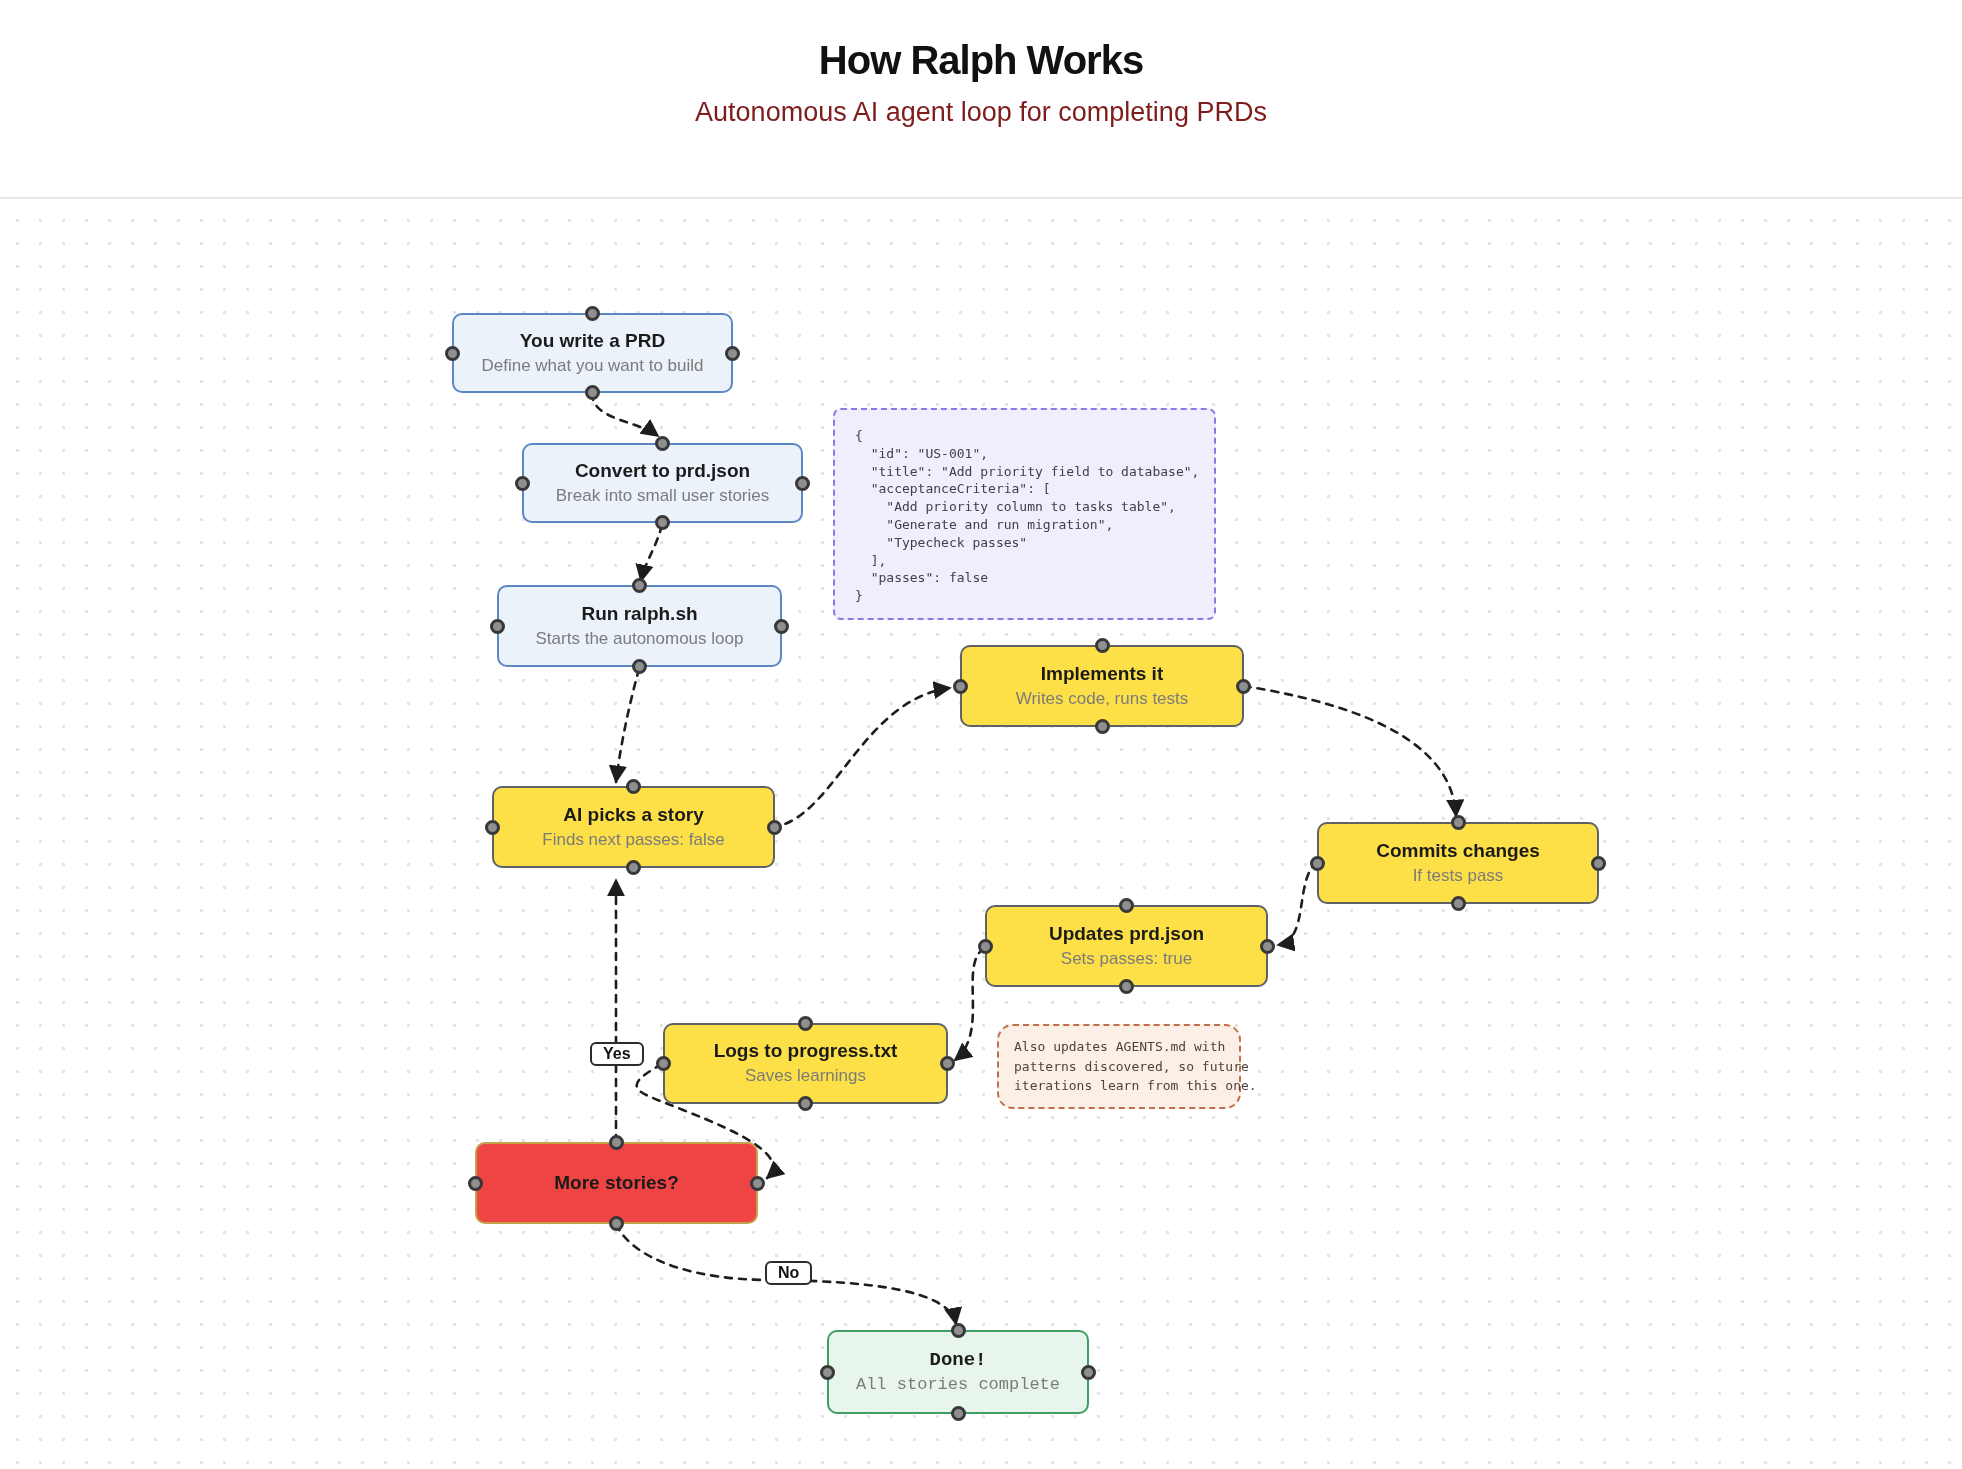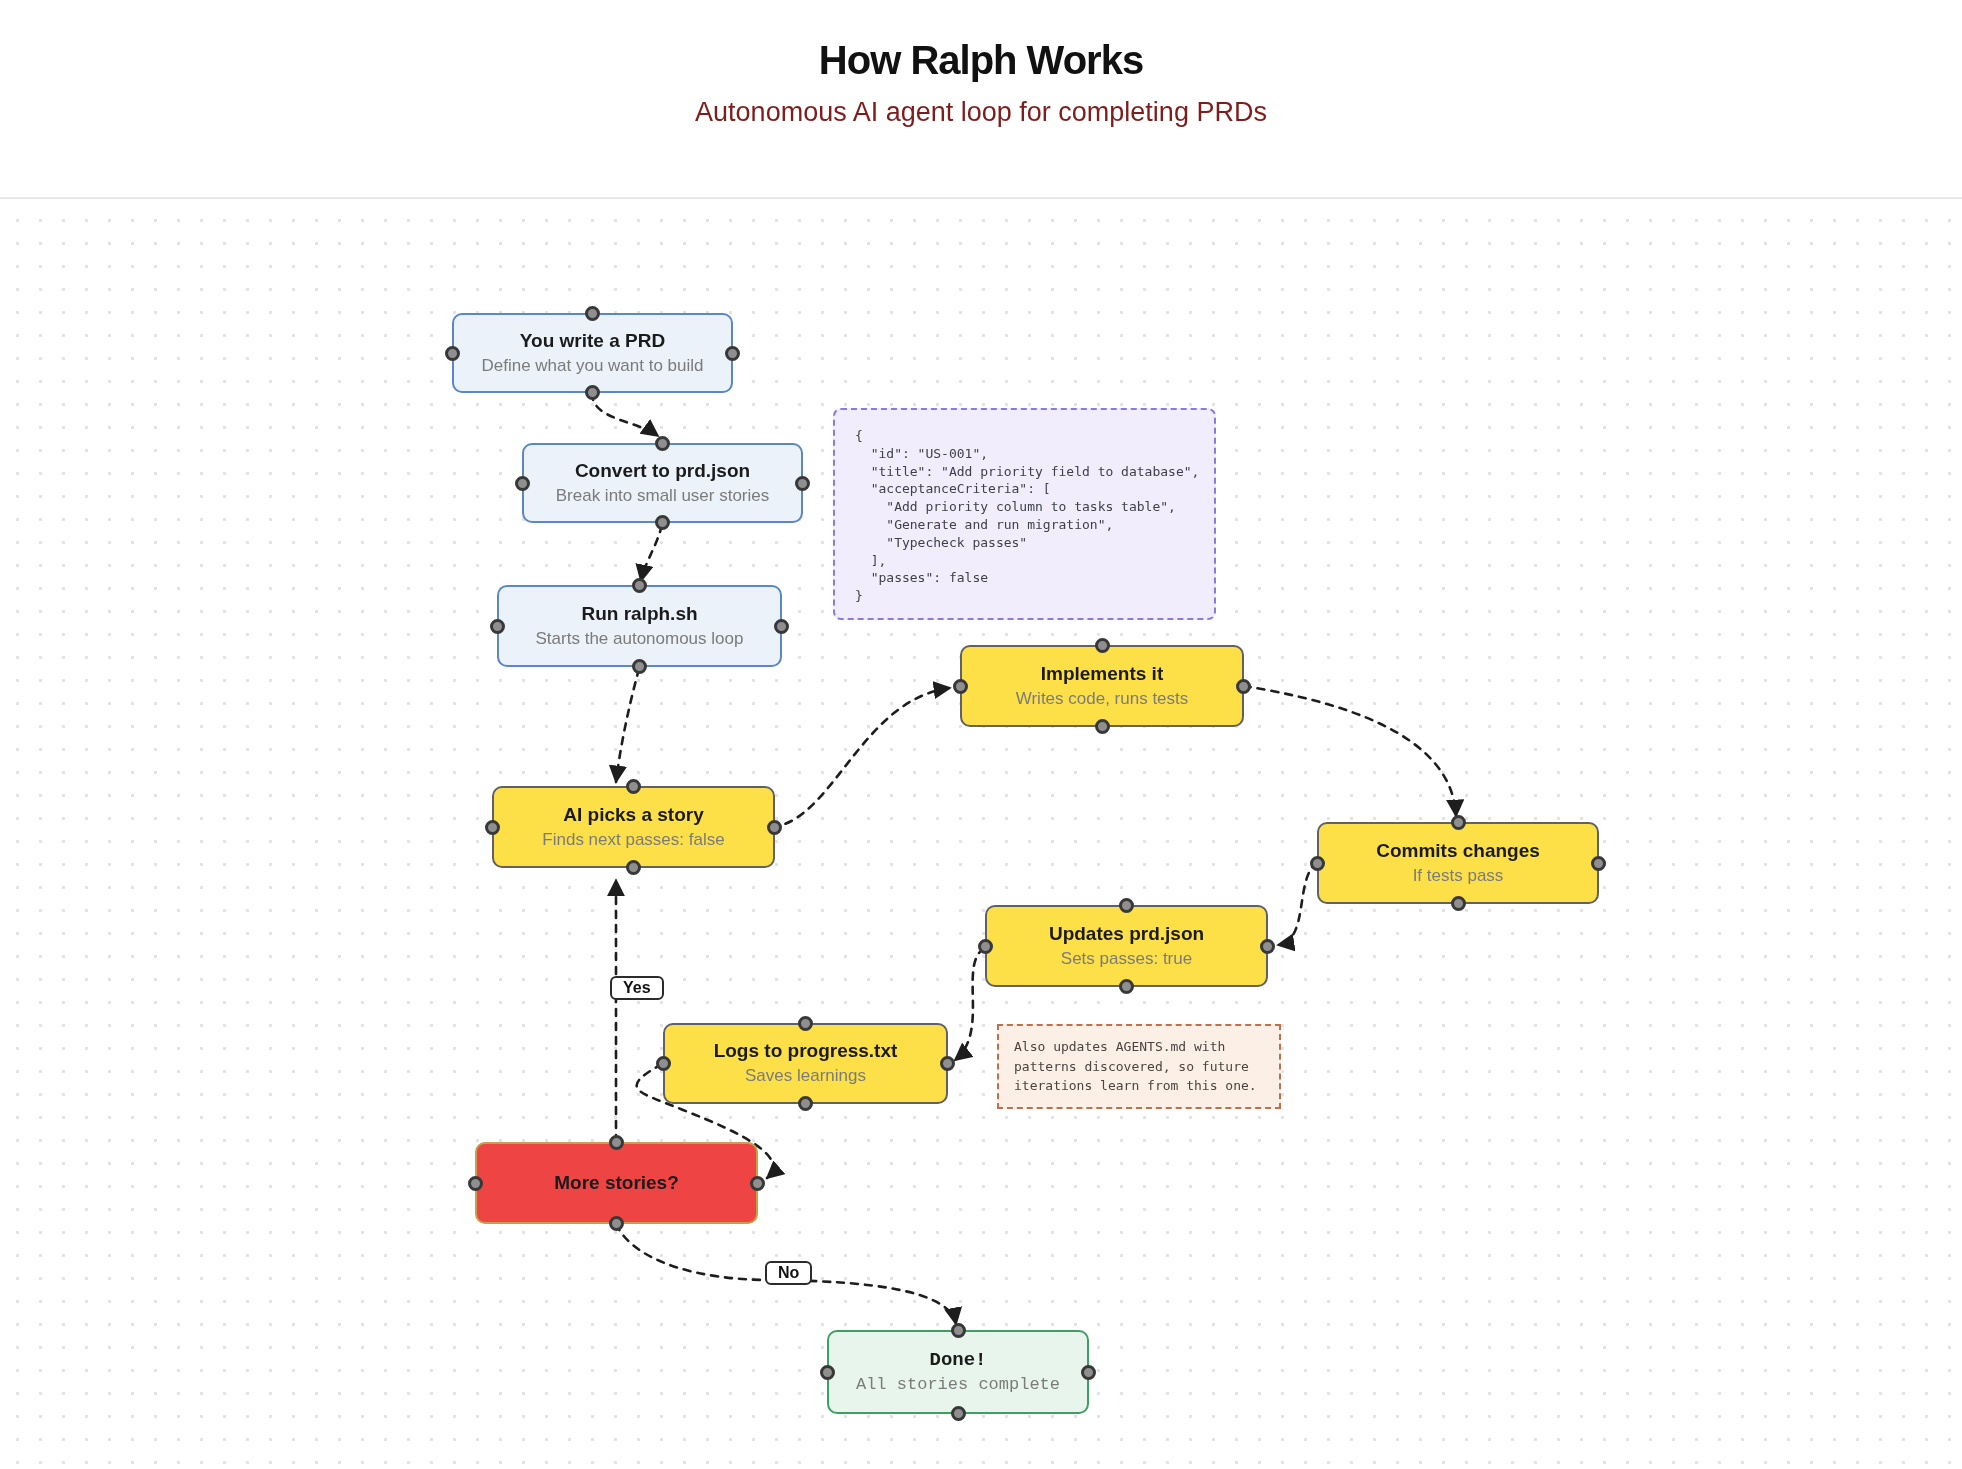--- a/index.html
+++ b/index.html
@@ -48,32 +48,32 @@
 
   
   .code-box {
     position:absolute; left:833px; top:408px; width:383px; height:212px;
     border:2.5px dashed #8b7ae0; background:#f1edfc; border-radius:8px;
     padding:17px 20px; z-index:2;
   }
   .code-box pre { font-family:"DejaVu Sans Mono", monospace; font-size:13px; line-height:1.37; color:#3f4148; white-space:pre; }
 
   .agents-note {
-    position:absolute; left:997px; top:1024px; width:284px; height:85px;
-    border:2.5px dashed #bf6f4c; background:#fbefe6; border-radius:0;
+    position:absolute; left:997px; top:1024px; width:244px; height:85px;
+    border:2.5px dashed #bf6f4c; background:#fbefe6; border-radius:16px;
     padding:11px 15px; z-index:2;
   }
   .agents-note pre { font-family:"DejaVu Sans Mono", monospace; font-size:13px; line-height:1.5; color:#4c4440; white-space:pre; }
 
   
   .edge-label {
     position:absolute; background:#ffffff; border:2px solid #2b2b2b; border-radius:6px;
     font-size:16px; font-weight:600; color:#111; padding:1px 11px; z-index:4;
   }
-  .label-yes { left:590px; top:976px;margin-left:20px; }
+  .label-yes { left:590px; top:1042px; }
   .label-no  { left:765px; top:1261px; }
 </style>
 </head>
 <body>
 
 <div class="page">
 
   <div class="header">
     <h1>How Ralph Works</h1>
     <div class="subtitle">Autonomous AI agent loop for completing PRDs</div>

